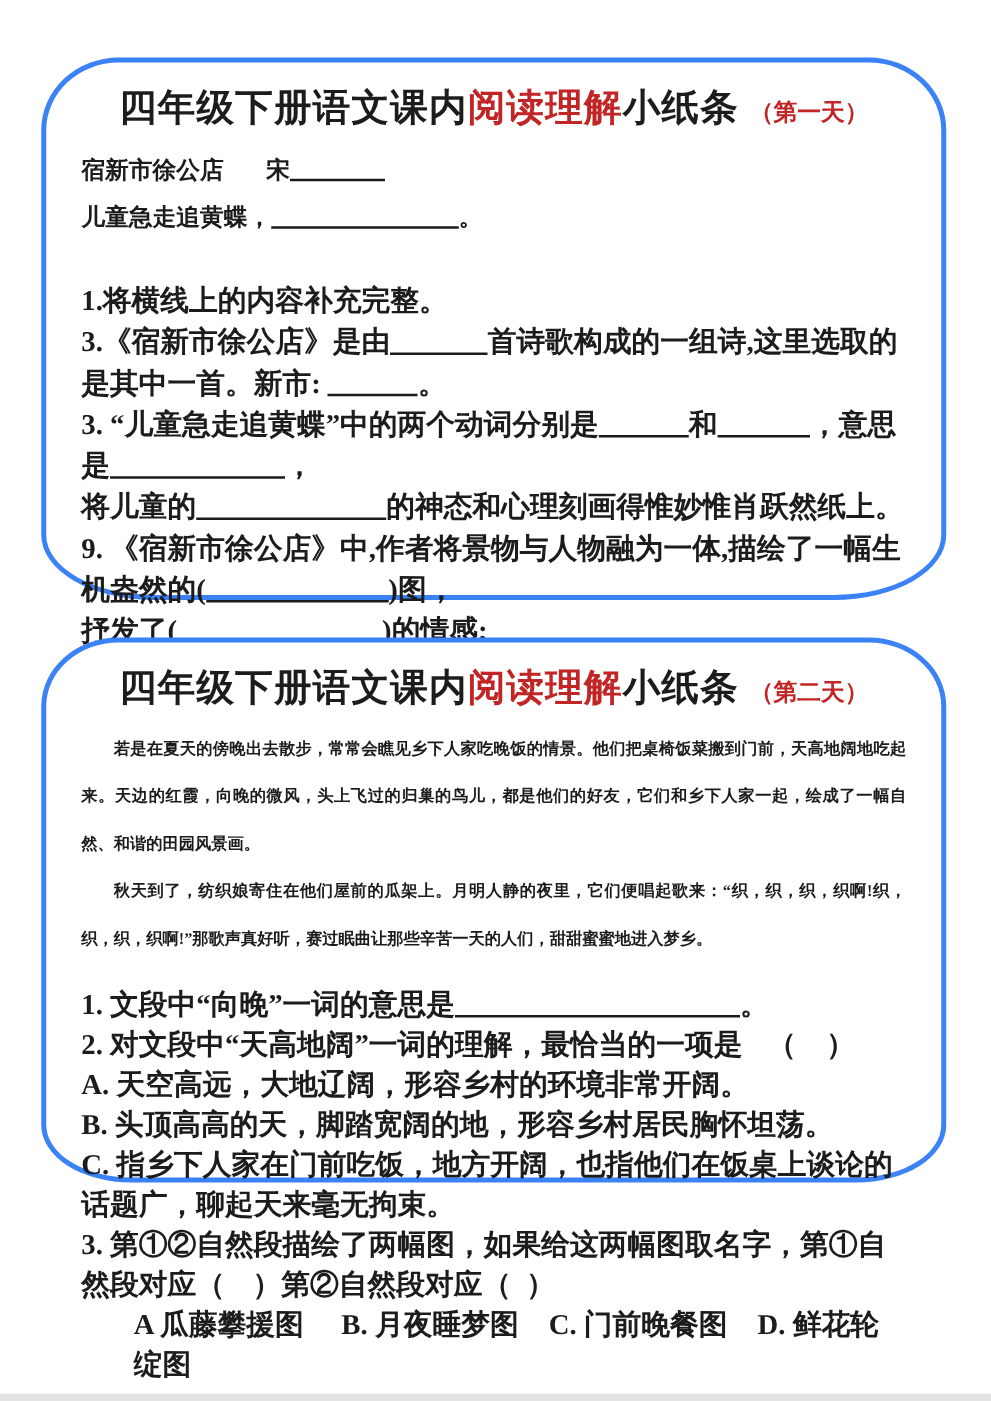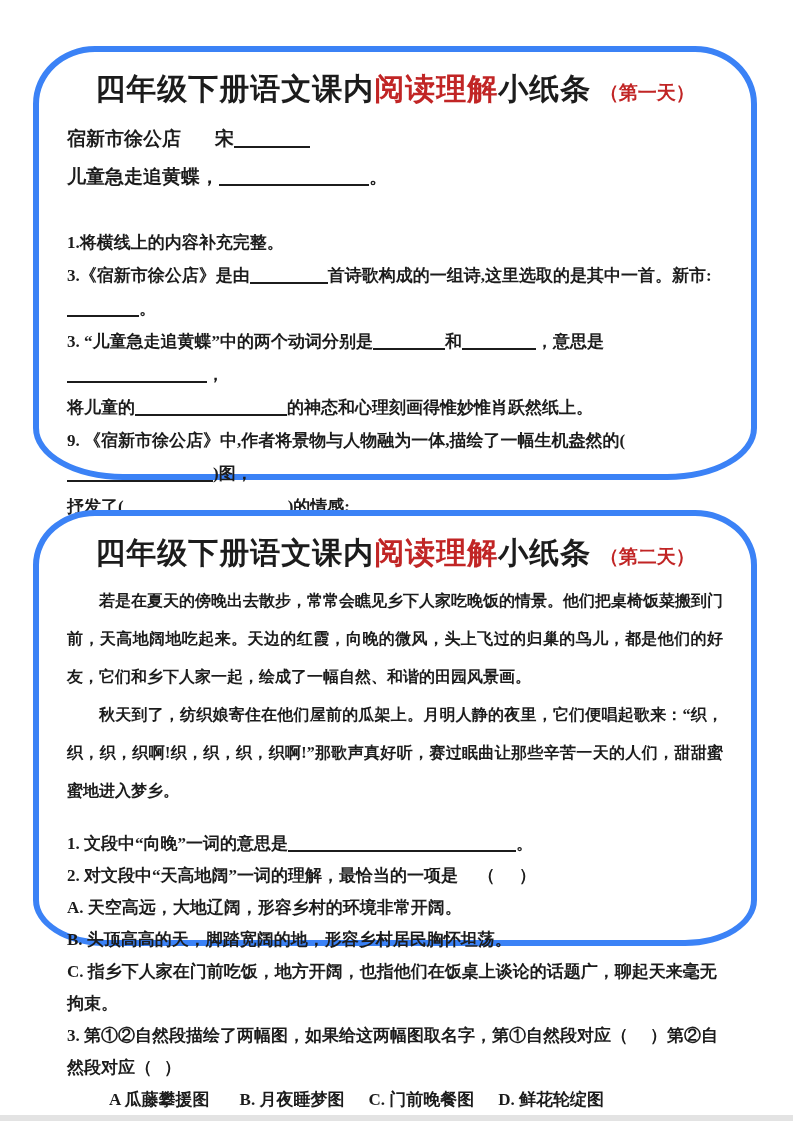--- a/index.html
+++ b/index.html
@@ -6,46 +6,46 @@
   body {
     width:793px; height:1121px; position:relative;
     background:#ffffff;
     font-family:"Liberation Serif","DejaVu Serif",serif;
     color:#1c1c1c;
     overflow:hidden;
   }
   .card {
     position:absolute; left:33px; width:724px; box-sizing:border-box;
     background:#ffffff;
-    border:6px solid #3b82f6;
+    border:4px solid #3b82f6;
     padding:10px 28px 0 28px;
   }
   #card-day1 {
     top:46px; height:434px;
     border-radius:62px 62px 90px 90px / 58px 58px 52px 52px;
   }
   #card-day2 {
     top:510px; height:436px;
     border-radius:62px 62px 72px 72px / 55px 55px 46px 46px;
   }
   .card-title {
     text-align:center; font-size:30px; font-weight:700;
     letter-spacing:1px; line-height:42px; margin-top:6px;
     white-space:nowrap;
   }
   .title-red { color:#c12525; }
   .title-day { font-size:19px; color:#c12525; letter-spacing:0; }
   .poem { font-size:19px; font-weight:700; margin-top:6px; }
   .poem-line { line-height:38px; height:38px; white-space:nowrap; }
-  .questions { font-size:17px; font-weight:700; }
+  .questions { font-size:23px; font-weight:700; }
   #card-day1 .questions { margin-top:30px; line-height:33px; }
   #card-day2 .questions { margin-top:18px; line-height:32px; }
   .q-line { text-align:left; }
   .passage {
-    margin-top:4px; font-size:16px; font-weight:700;
+    margin-top:4px; font-size:13px; font-weight:700;
     line-height:38px; text-align:justify;
   }
   .passage p { margin:0; text-indent:2em; }
   .options-row { padding-left:42px; }
   .seg-blank {
     display:inline-block; height:14px;
     border-bottom:2px solid #1c1c1c;
     vertical-align:-3px;
   }
   .seg-gap { display:inline-block; }

